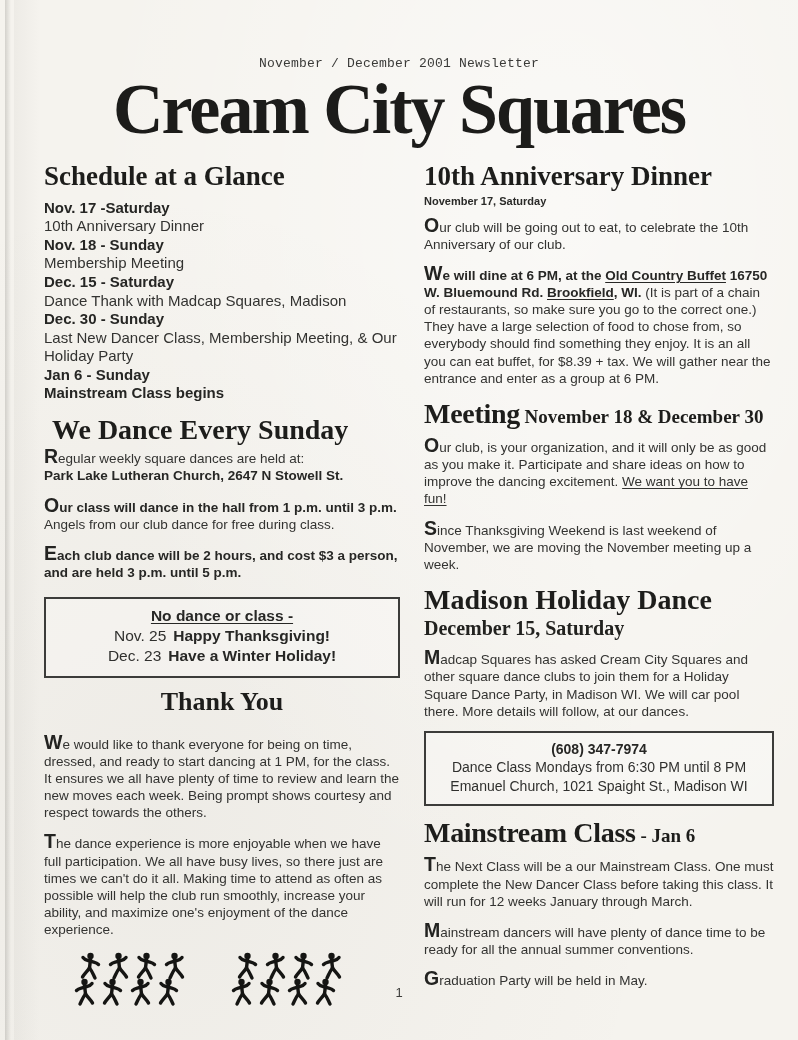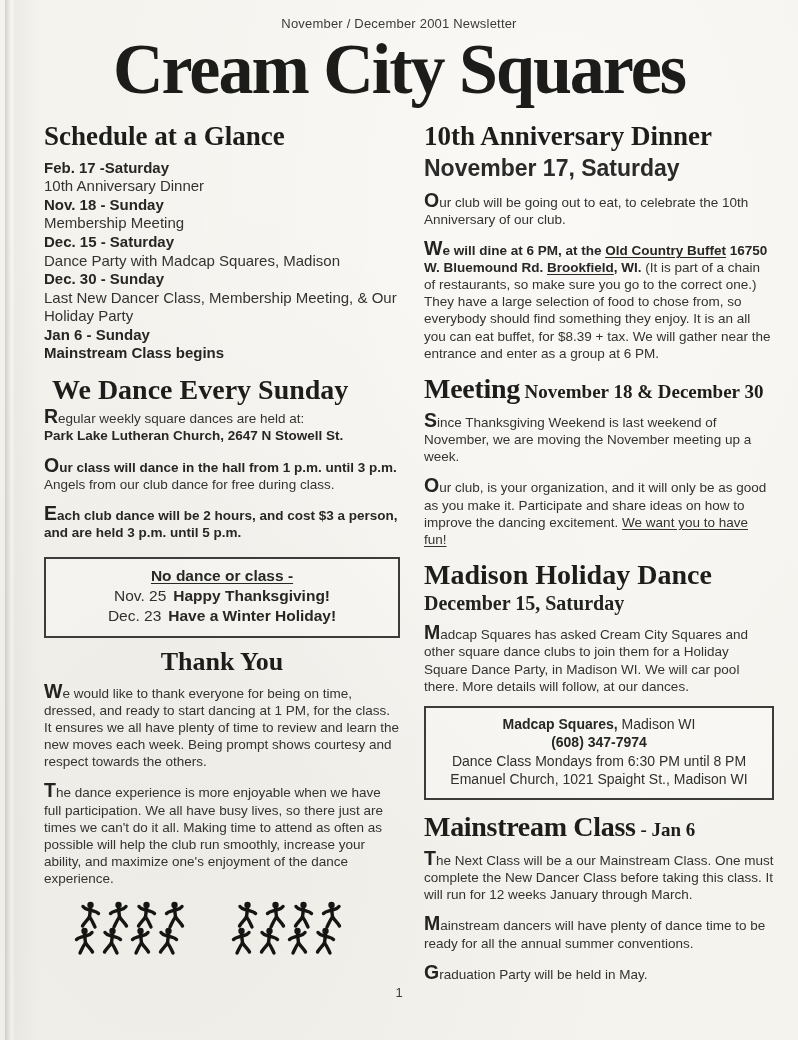--- a/index.html
+++ b/index.html
@@ -14,41 +14,41 @@
   }
   .page::before { 
     content:''; position:absolute; left:5px; top:0; bottom:0; width:6px;
     background:linear-gradient(to right, rgba(60,58,52,0.18), rgba(60,58,52,0));
   }
   .page::after { 
     content:''; position:absolute; left:14px; top:0; bottom:0; width:26px;
     background:linear-gradient(to right, rgba(90,88,80,0.05), rgba(90,88,80,0));
   }
 
-  .dateline { padding-top:16px; text-align:center; font-size:13px; color:#3a3a38; letter-spacing:0.2px; }
+  .dateline { padding-top:56px; text-align:center; font-size:13px; color:#3a3a38; letter-spacing:0.2px;font-family:Liberation Mono, monospace; }
   .main-title {
     text-align:center; font-family:"Liberation Serif", serif; font-weight:bold;
     font-size:70px; line-height:1.02; letter-spacing:-2px; color:#1c1c1a; margin-top:2px;
     transform:scaleY(1.04);
   }
 
   .cols { display:flex; padding:10px 22px 0 44px; gap:24px; }
   .col-left  { width:356px; flex:none; }
   .col-right { width:350px; flex:none; }
 
   h2 { font-family:"Liberation Serif", serif; font-weight:bold; color:#1d1d1b; margin:0; line-height:1.08; }
   .h-schedule  { font-size:27px; margin:8px 0 7px; }
   .h-sunday    { font-size:28px; margin:12px 8px 2px; }
-  .h-thanks    { font-size:26px; text-align:center; margin:10px 0 6px; }
+  .h-thanks    { font-size:26px; text-align:center; margin:10px 0 17px; }
   .h-dinner    { font-size:27px; margin:8px 0 2px; }
   .h-inline    { font-size:28px; margin:12px 0 7px; white-space:nowrap; letter-spacing:-0.3px; }
   .h-inline .h-small { font-size:19px; letter-spacing:0; }
   .h-madison   { font-size:28px; margin:12px 0 2px; }
   .sub-serif   { font-family:"Liberation Serif", serif; font-weight:bold; font-size:20px; color:#22221f; margin:2px 0 8px; }
-  .sub-sans    { font-weight:bold; font-size:23px; color:#2a2a28; margin:3px 0 9px; }
+  .sub-sans    { font-weight:bold; font-size:11px; color:#2a2a28; margin:3px 0 9px; }
   .sub-paren   { font-family:"Liberation Serif", serif; font-size:20px; color:#2c2c2a; margin:2px 0 9px; }
 
   .sched-line { font-size:15px; line-height:1.24; color:#333331; }
   .sched-line.bold { font-weight:bold; color:#262624; }
 
   p.body { font-size:13.5px; line-height:1.27; margin:0 0 11px; color:#333331; }
   .b { font-weight:bold; color:#272725; }
   .u { text-decoration:underline; text-underline-offset:2px; }
   .lead { font-size:19.5px; font-weight:bold; line-height:1; color:#232321; }
 
@@ -80,26 +80,26 @@
 
   <div class="dateline">November / December 2001 Newsletter</div>
   <div class="main-title">Cream City Squares</div>
 
   <div class="cols">
 
     <div class="col-left">
 
       <h2 class="h-schedule">Schedule at a Glance</h2>
       <div>
-        <div class="sched-line bold">Feb. 17 -Saturday</div>
+        <div class="sched-line bold">Nov. 17 -Saturday</div>
         <div class="sched-line">10th Anniversary Dinner</div>
         <div class="sched-line bold">Nov. 18 - Sunday</div>
         <div class="sched-line">Membership Meeting</div>
         <div class="sched-line bold">Dec. 15 - Saturday</div>
-        <div class="sched-line">Dance Party with Madcap Squares, Madison</div>
+        <div class="sched-line">Dance Thank with Madcap Squares, Madison</div>
         <div class="sched-line bold">Dec. 30 - Sunday</div>
         <div class="sched-line">Last New Dancer Class, Membership Meeting, &amp; Our Holiday Party</div>
         <div class="sched-line bold">Jan 6 - Sunday</div>
         <div class="sched-line bold">Mainstream Class begins</div>
       </div>
 
       <h2 class="h-sunday">We Dance Every Sunday</h2>
 
       <p class="body"><span class="lead">R</span><span>egular weekly square dances are held at:</span><br>
         <span class="b">Park Lake Lutheran Church, 2647 N Stowell St.</span></p>
@@ -301,31 +301,30 @@
 
       <h2 class="h-dinner">10th Anniversary Dinner</h2>
       <div class="sub-sans">November 17, Saturday</div>
 
       <p class="body"><span class="lead">O</span><span>ur club will be going out to eat, to celebrate the 10th Anniversary of our club.</span></p>
 
       <p class="body"><span class="lead">W</span><span class="b">e will dine at 6 PM, at the </span><span class="b u">Old Country Buffet</span><span class="b">  16750 W. Bluemound Rd. </span><span class="b u">Brookfield</span><span class="b">, WI.</span><span>  (It is part of a chain of restaurants, so make sure you go to the correct one.)  They have a large selection of food to chose from, so everybody should find something they enjoy.  It is an all you can eat buffet, for $8.39 + tax.  We will gather near the entrance and enter as a group at 6 PM.</span></p>
 
       <h2 class="h-inline"><span>Meeting</span><span class="h-small"> November 18 &amp; December 30</span></h2>
 
+      <p class="body"><span class="lead">O</span><span>ur club, is your organization, and it will only be as good as you make it.  Participate and share ideas on how to improve the dancing excitement.  </span><span class="u">We want you to have fun!</span></p>
+
       <p class="body"><span class="lead">S</span><span>ince Thanksgiving Weekend is last weekend of November, we are moving the November meeting up a week.</span></p>
-
-      <p class="body"><span class="lead">O</span><span>ur club, is your organization, and it will only be as good as you make it.  Participate and share ideas on how to improve the dancing excitement.  </span><span class="u">We want you to have fun!</span></p>
 
       <h2 class="h-madison">Madison Holiday Dance</h2>
       <div class="sub-serif">December 15, Saturday</div>
 
       <p class="body"><span class="lead">M</span><span>adcap Squares has asked Cream City Squares and other square dance clubs to join them for a Holiday Square Dance Party, in Madison WI.  We will car pool there.  More details will follow, at our dances.</span></p>
 
       <div class="madcap-box">
-        <div class="line"><span class="b">Madcap Squares,</span><span> Madison WI</span></div>
         <div class="line b">(608) 347-7974</div>
         <div class="line">Dance Class Mondays from 6:30 PM until 8 PM</div>
         <div class="line">Emanuel Church, 1021 Spaight St., Madison WI</div>
       </div>
 
       <h2 class="h-inline"><span>Mainstream Class</span><span class="h-small"> - Jan 6</span></h2>
 
       <p class="body"><span class="lead">T</span><span>he Next Class will be a our Mainstream Class.  One must complete the New Dancer Class before taking this class.  It will run for 12 weeks January through March.</span></p>
 
       <p class="body"><span class="lead">M</span><span>ainstream dancers will have plenty of dance time to be ready for all the annual summer conventions.</span></p>

